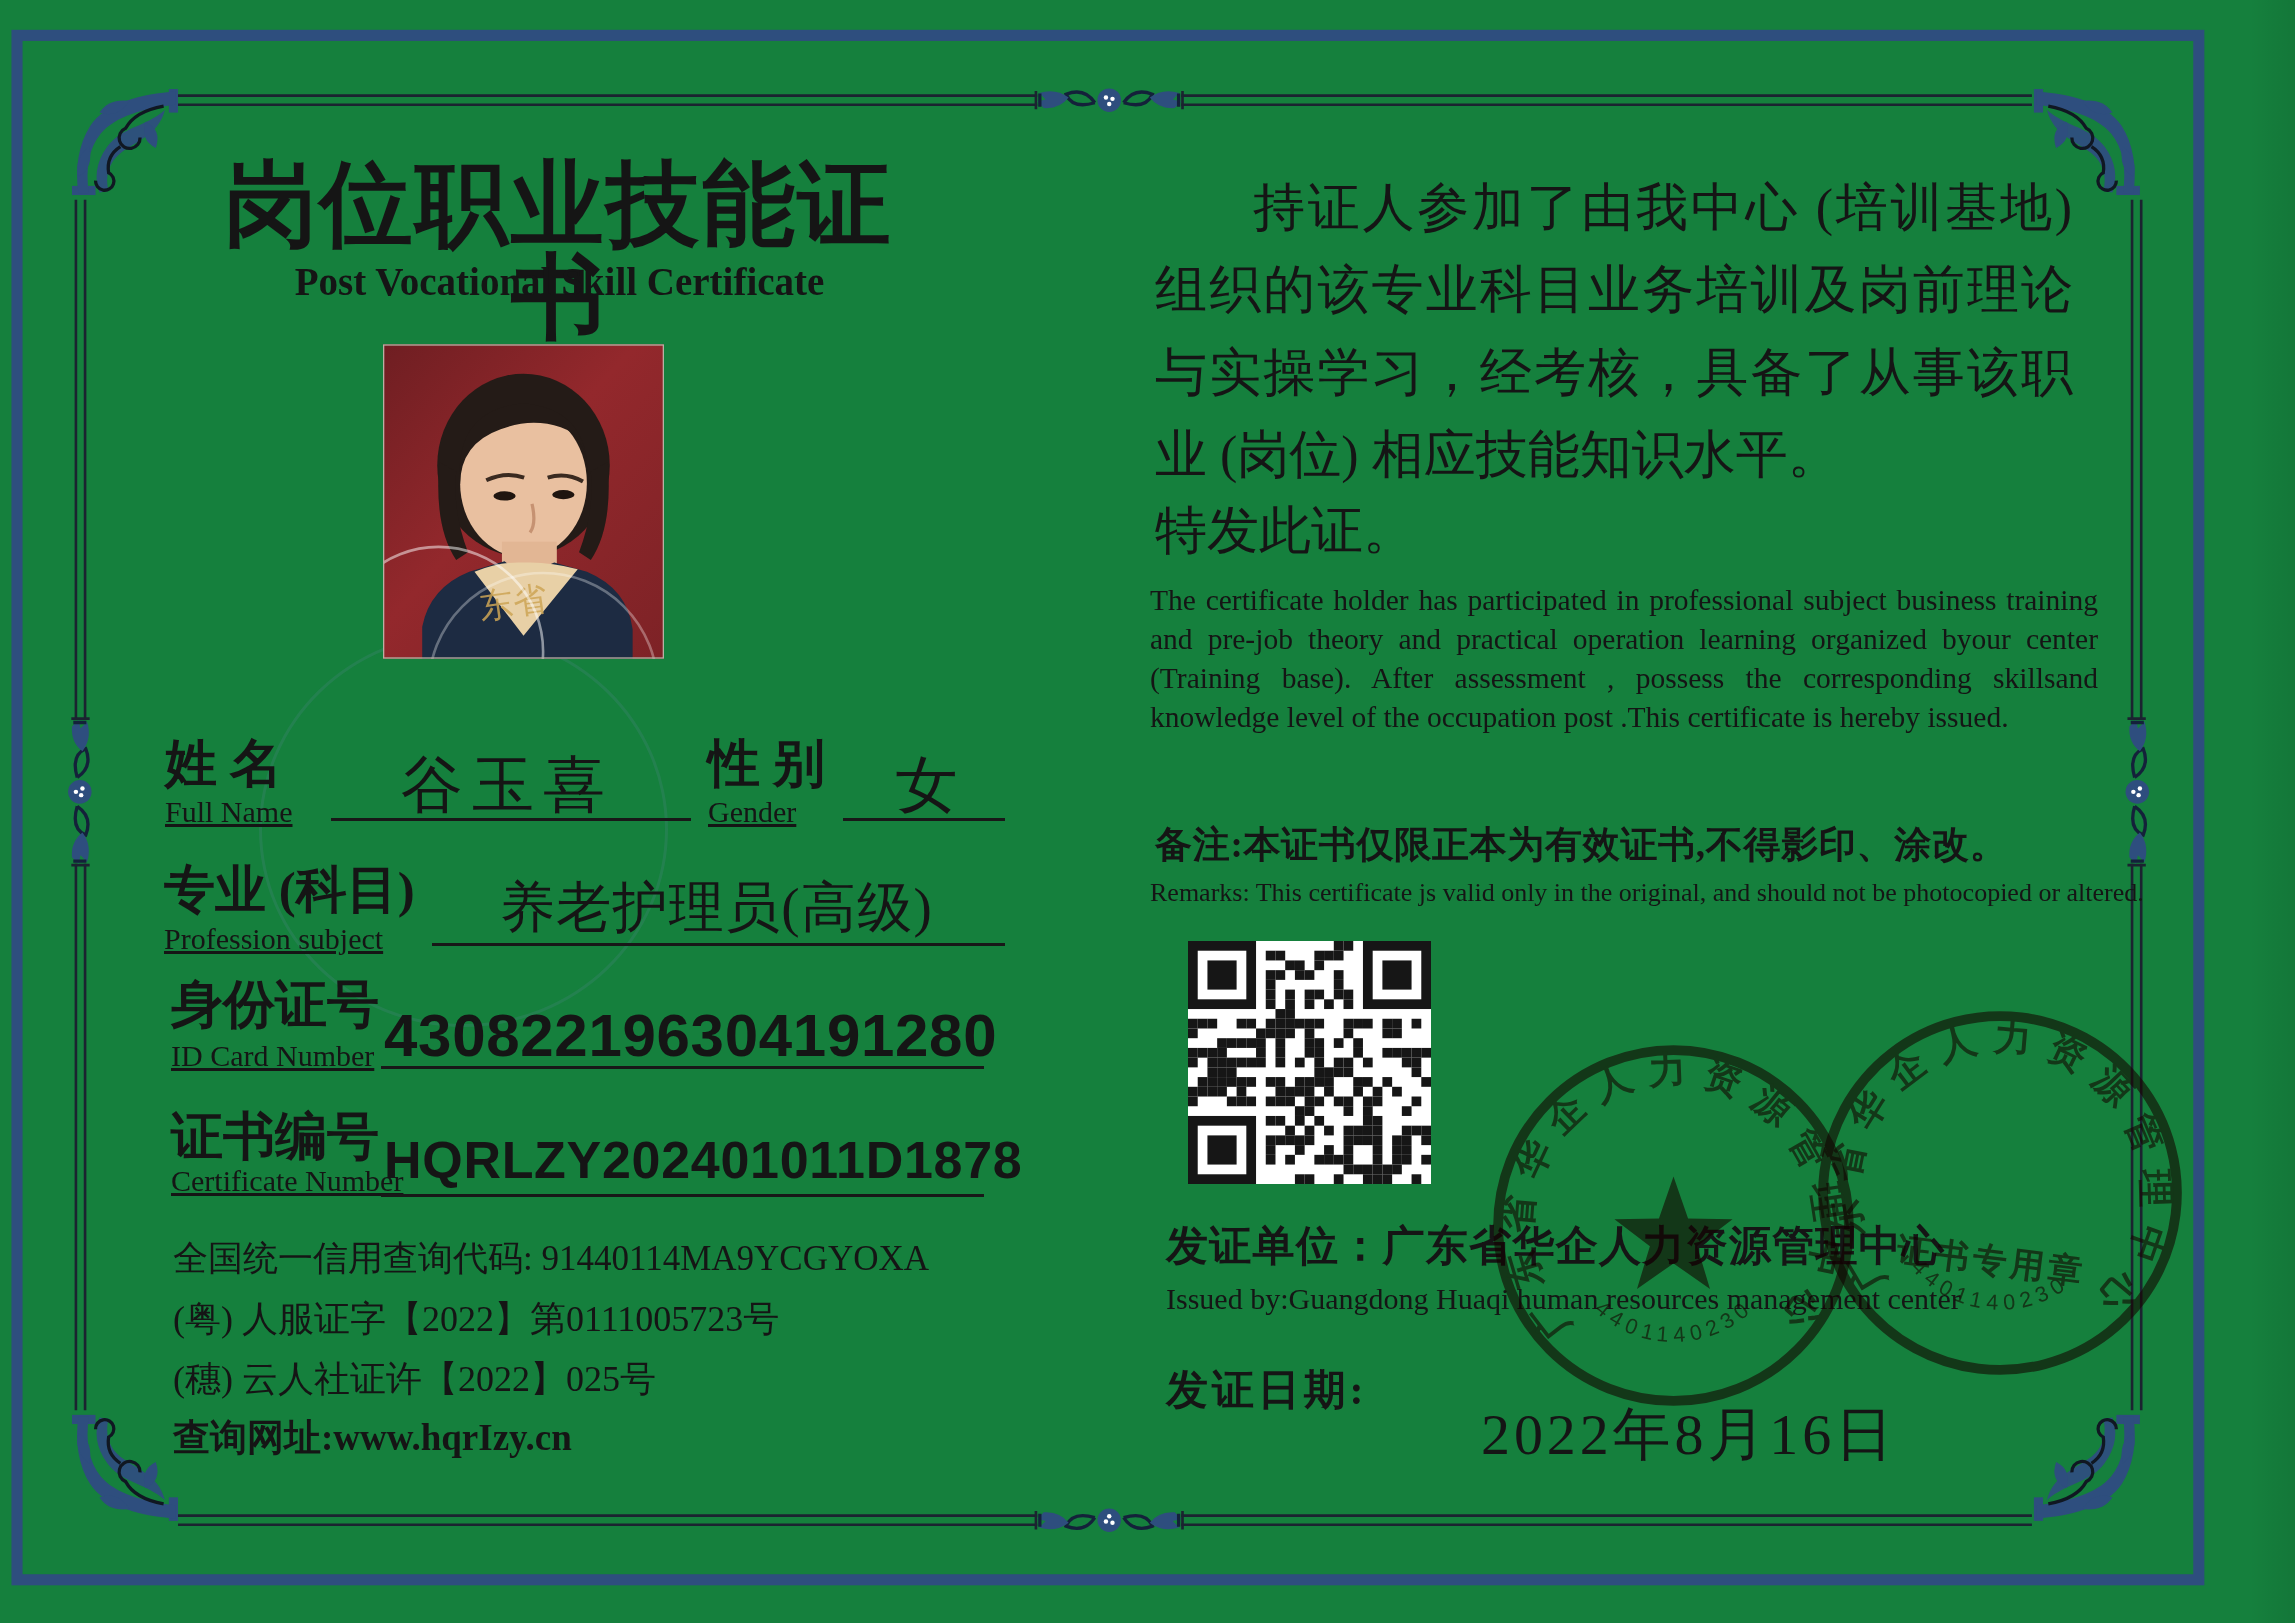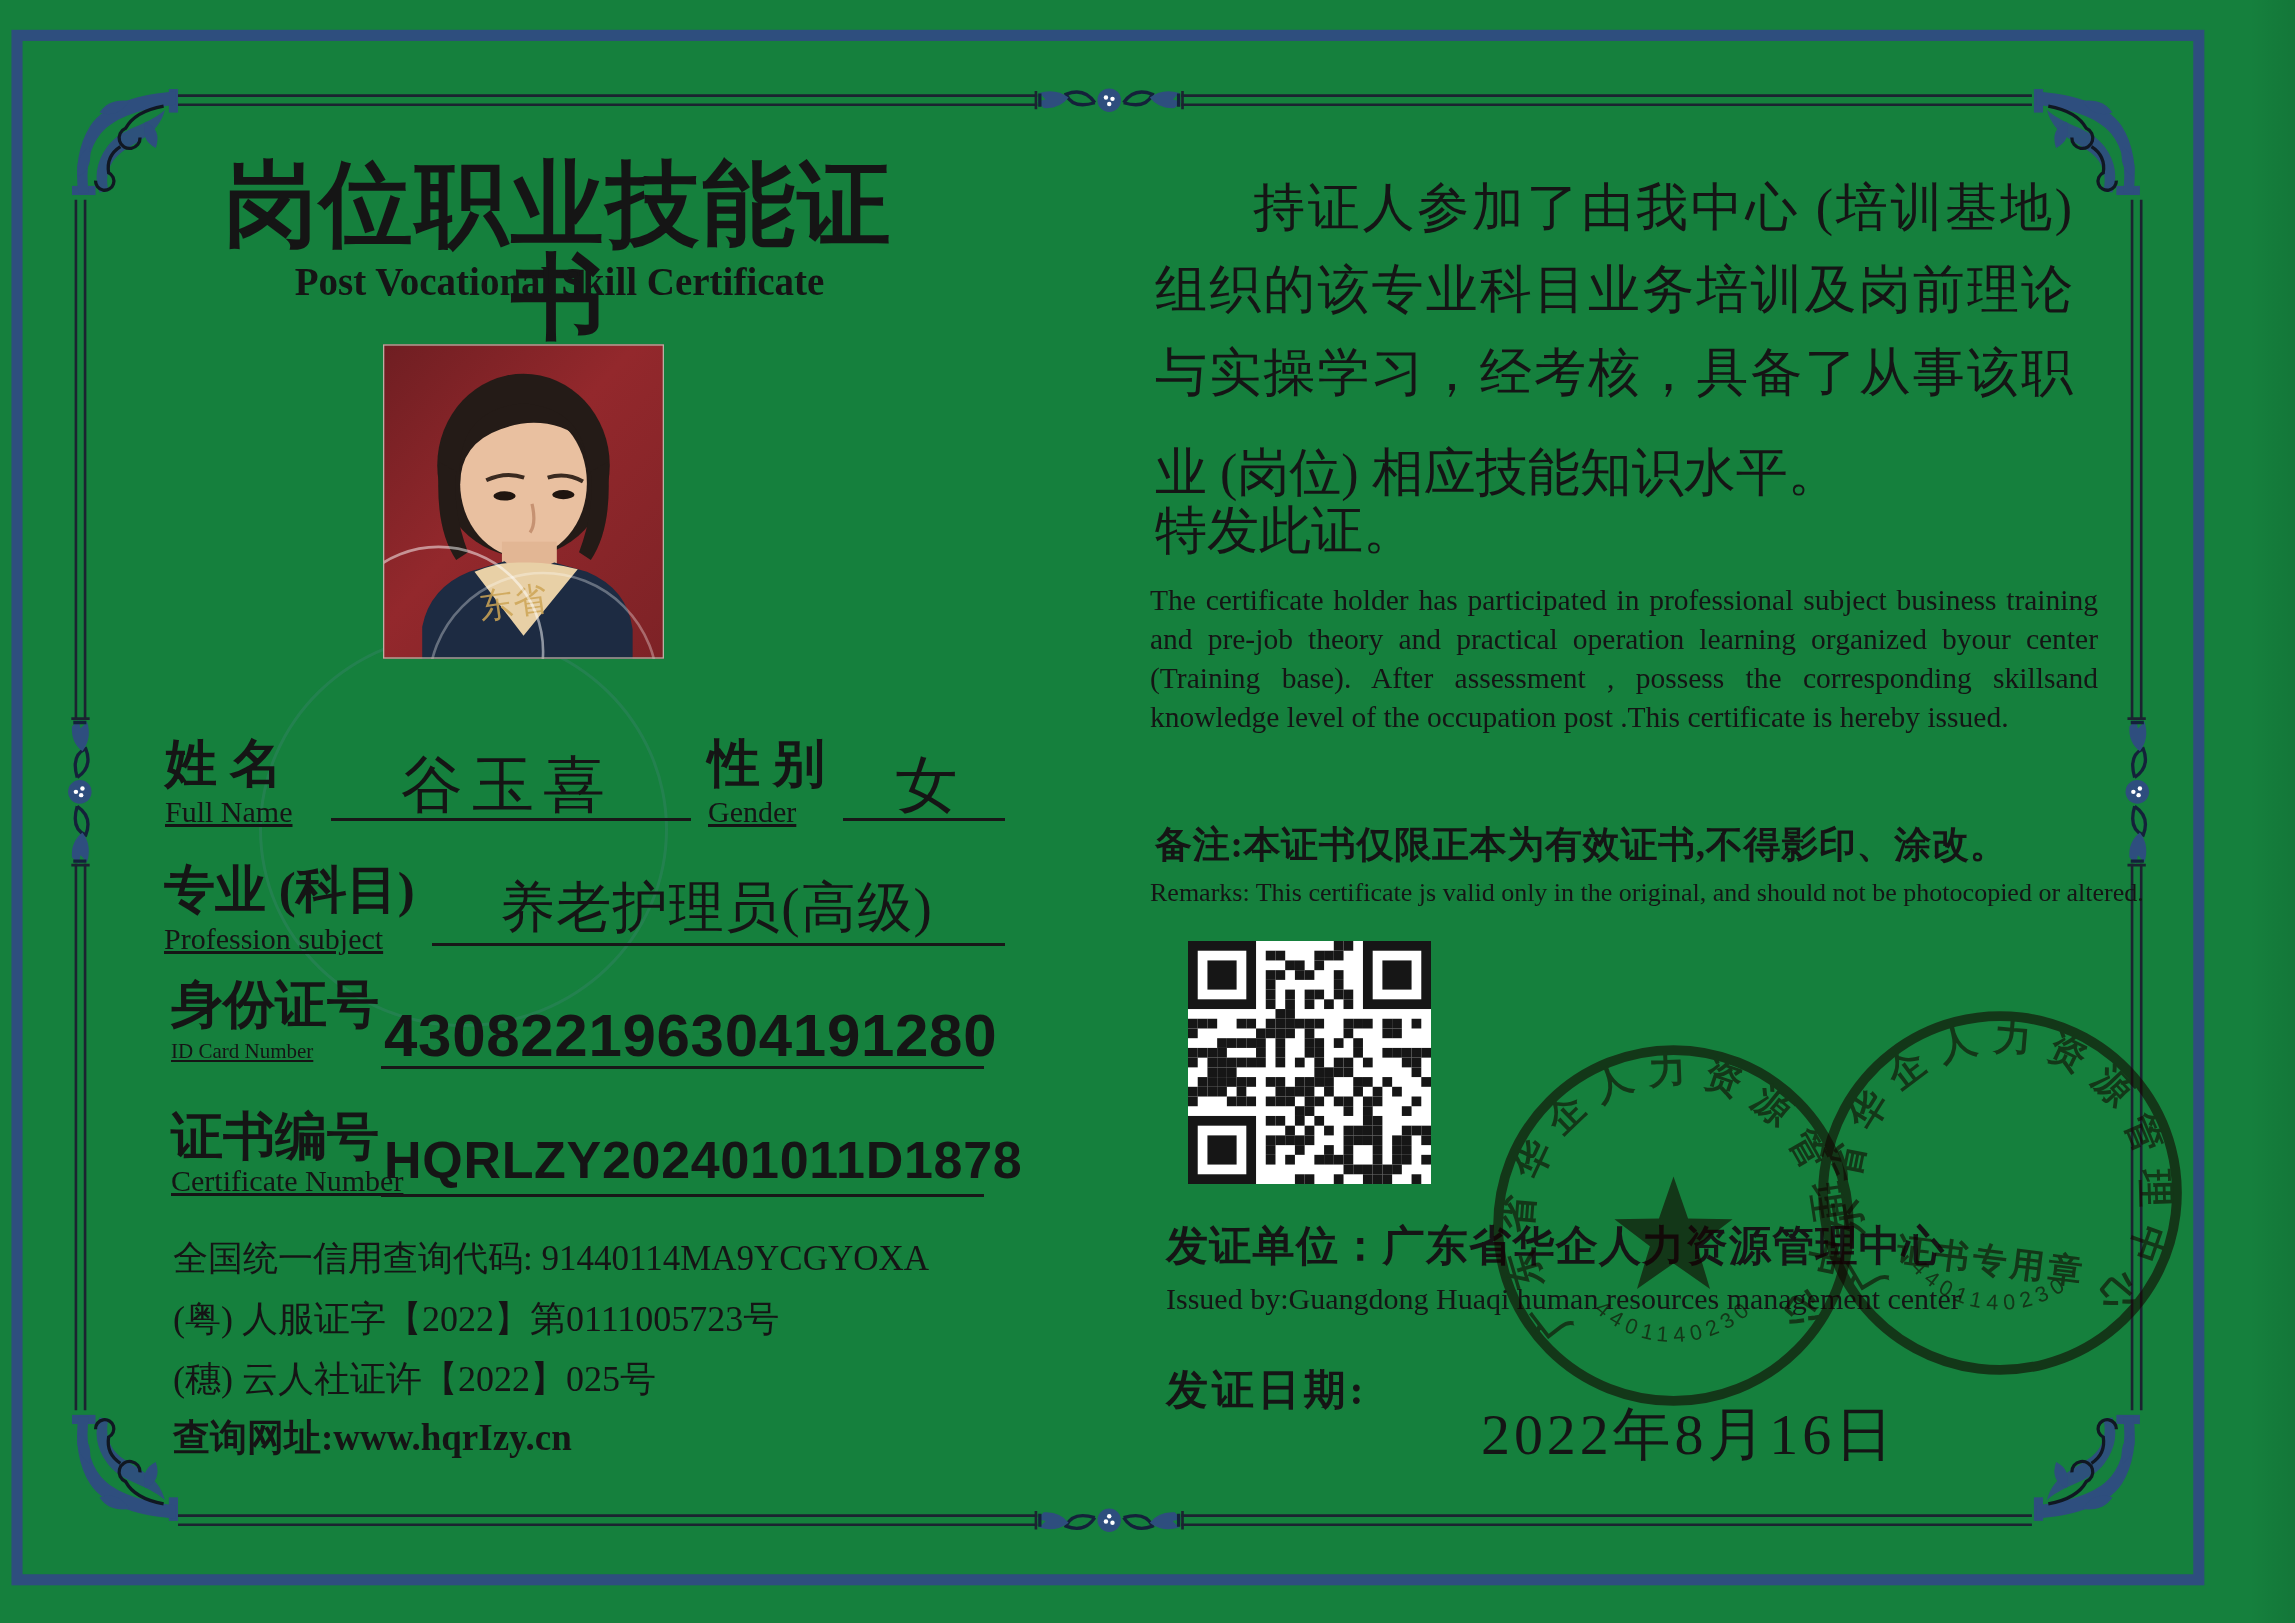--- a/index.html
+++ b/index.html
@@ -115,38 +115,38 @@
   <div class="abs content en-label" style="left:708px;top:797px;font-size:30px;">Gender</div>
   <div class="abs content value" style="left:851px;top:754px;width:151px;font-size:62px;text-align:center;">女</div>
   <div class="uline content" style="left:843px;top:818px;width:162px;"></div>
 
   <div class="abs content cn-label" style="left:164px;top:865px;font-size:51px;text-align:right;">专业 (科目)</div>
   <div class="abs content en-label" style="left:164px;top:924px;font-size:30px;">Profession subject</div>
   <div class="abs content value" style="left:445px;top:880px;width:543px;font-size:55px;text-align:center;letter-spacing:1.3px;">养老护理员(高级)</div>
   <div class="uline content" style="left:432px;top:943px;width:573px;"></div>
 
   <div class="abs content cn-label" style="left:171px;top:979px;font-size:52px;">身份证号</div>
-  <div class="abs content en-label" style="left:171px;top:1041px;font-size:21px;text-align:right;">ID Card Number</div>
+  <div class="abs content en-label" style="left:171px;top:1041px;font-size:30px;text-align:right;">ID Card Number</div>
   <div class="abs content num" style="left:384px;top:1006px;font-size:60px;">430822196304191280</div>
   <div class="uline content" style="left:381px;top:1066px;width:603px;"></div>
 
   <div class="abs content cn-label" style="left:171px;top:1111px;font-size:52px;">证书编号</div>
   <div class="abs content en-label" style="left:171px;top:1166px;font-size:30px;">Certificate Number</div>
   <div class="abs content num" style="left:384px;top:1134px;font-size:52px;">HQRLZY202401011D1878</div>
   <div class="uline content" style="left:381px;top:1194px;width:603px;"></div>
 
   <div class="abs content" style="left:173px;top:1241px;font-size:35px;line-height:1;">全国统一信用查询代码: 91440114MA9YCGYOXA</div>
   <div class="abs content" style="left:173px;top:1301px;font-size:36px;line-height:1;">(粤) 人服证字【2022】第0111005723号</div>
   <div class="abs content" style="left:173px;top:1361px;font-size:36px;line-height:1;">(穗) 云人社证许【2022】025号</div>
   <div class="abs content" style="left:173px;top:1419px;font-size:37px;line-height:1;font-weight:600;">查询网址:www.hqrIzy.cn</div>
 
   <div class="abs content cnbody jline" style="left:1253px;top:182px;width:819px;">持证人参加了由我中心 (培训基地)</div>
   <div class="abs content cnbody jline" style="left:1155px;top:264px;width:918px;">组织的该专业科目业务培训及岗前理论</div>
   <div class="abs content cnbody jline" style="left:1155px;top:347px;width:918px;">与实操学习，经考核，具备了从事该职</div>
-  <div class="abs content cnbody" style="left:1155px;top:447px;">业 (岗位) 相应技能知识水平。</div>
+  <div class="abs content cnbody" style="left:1155px;top:429px;">业 (岗位) 相应技能知识水平。</div>
   <div class="abs content cnbody" style="left:1155px;top:505px;">特发此证。</div>
 
   <div class="abs content" style="left:1150px;top:581px;width:948px;font-size:29.5px;line-height:39px;text-align:justify;">The certificate holder has participated in professional subject business training and pre-job theory and practical operation learning organized byour center (Training base). After assessment , possess the corresponding skillsand knowledge level of the occupation post .This certificate is hereby issued.</div>
 
   <div class="abs content" style="left:1155px;top:826px;font-size:37px;font-weight:600;line-height:1;letter-spacing:0.7px;">备注:本证书仅限正本为有效证书,不得影印、涂改。</div>
   <div class="abs content" style="left:1150px;top:880px;font-size:26px;line-height:1;">Remarks: This certificate js valid only in the original, and should not be photocopied or altered.</div>
 
   <svg id="qr" class="abs content" style="left:1188px;top:941px;" width="243" height="243" viewBox="0 0 372 372">
     <rect width="372" height="372" fill="#ffffff"></rect>
   <rect x="223.20000000000002" y="0" width="14.88" height="14.88" fill="#161616"></rect>

